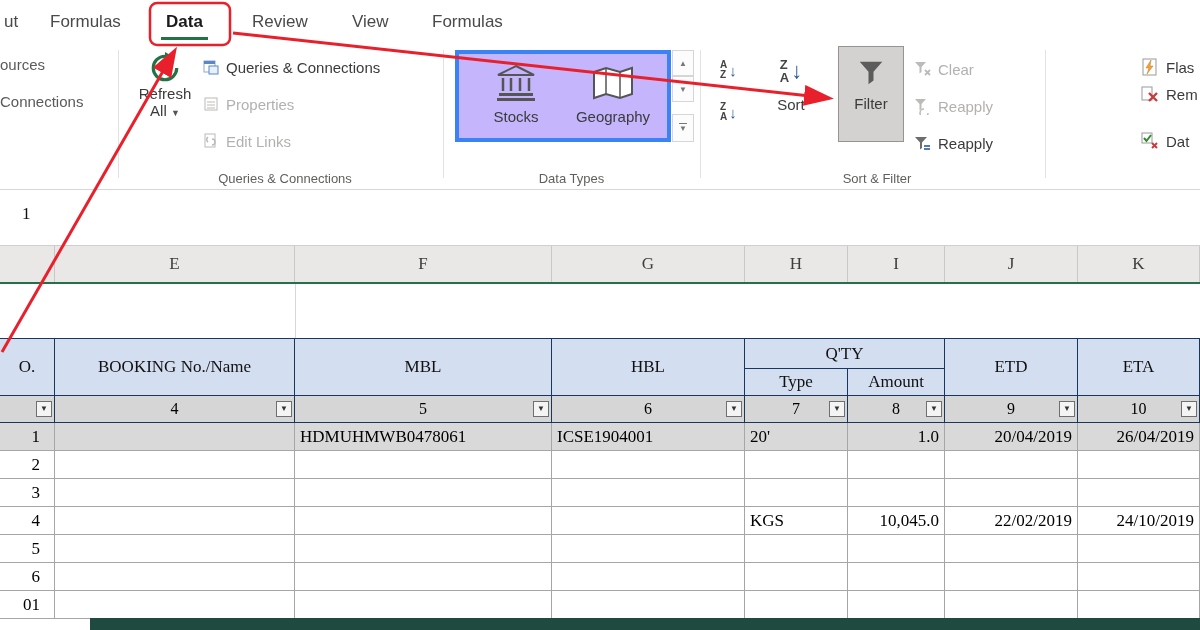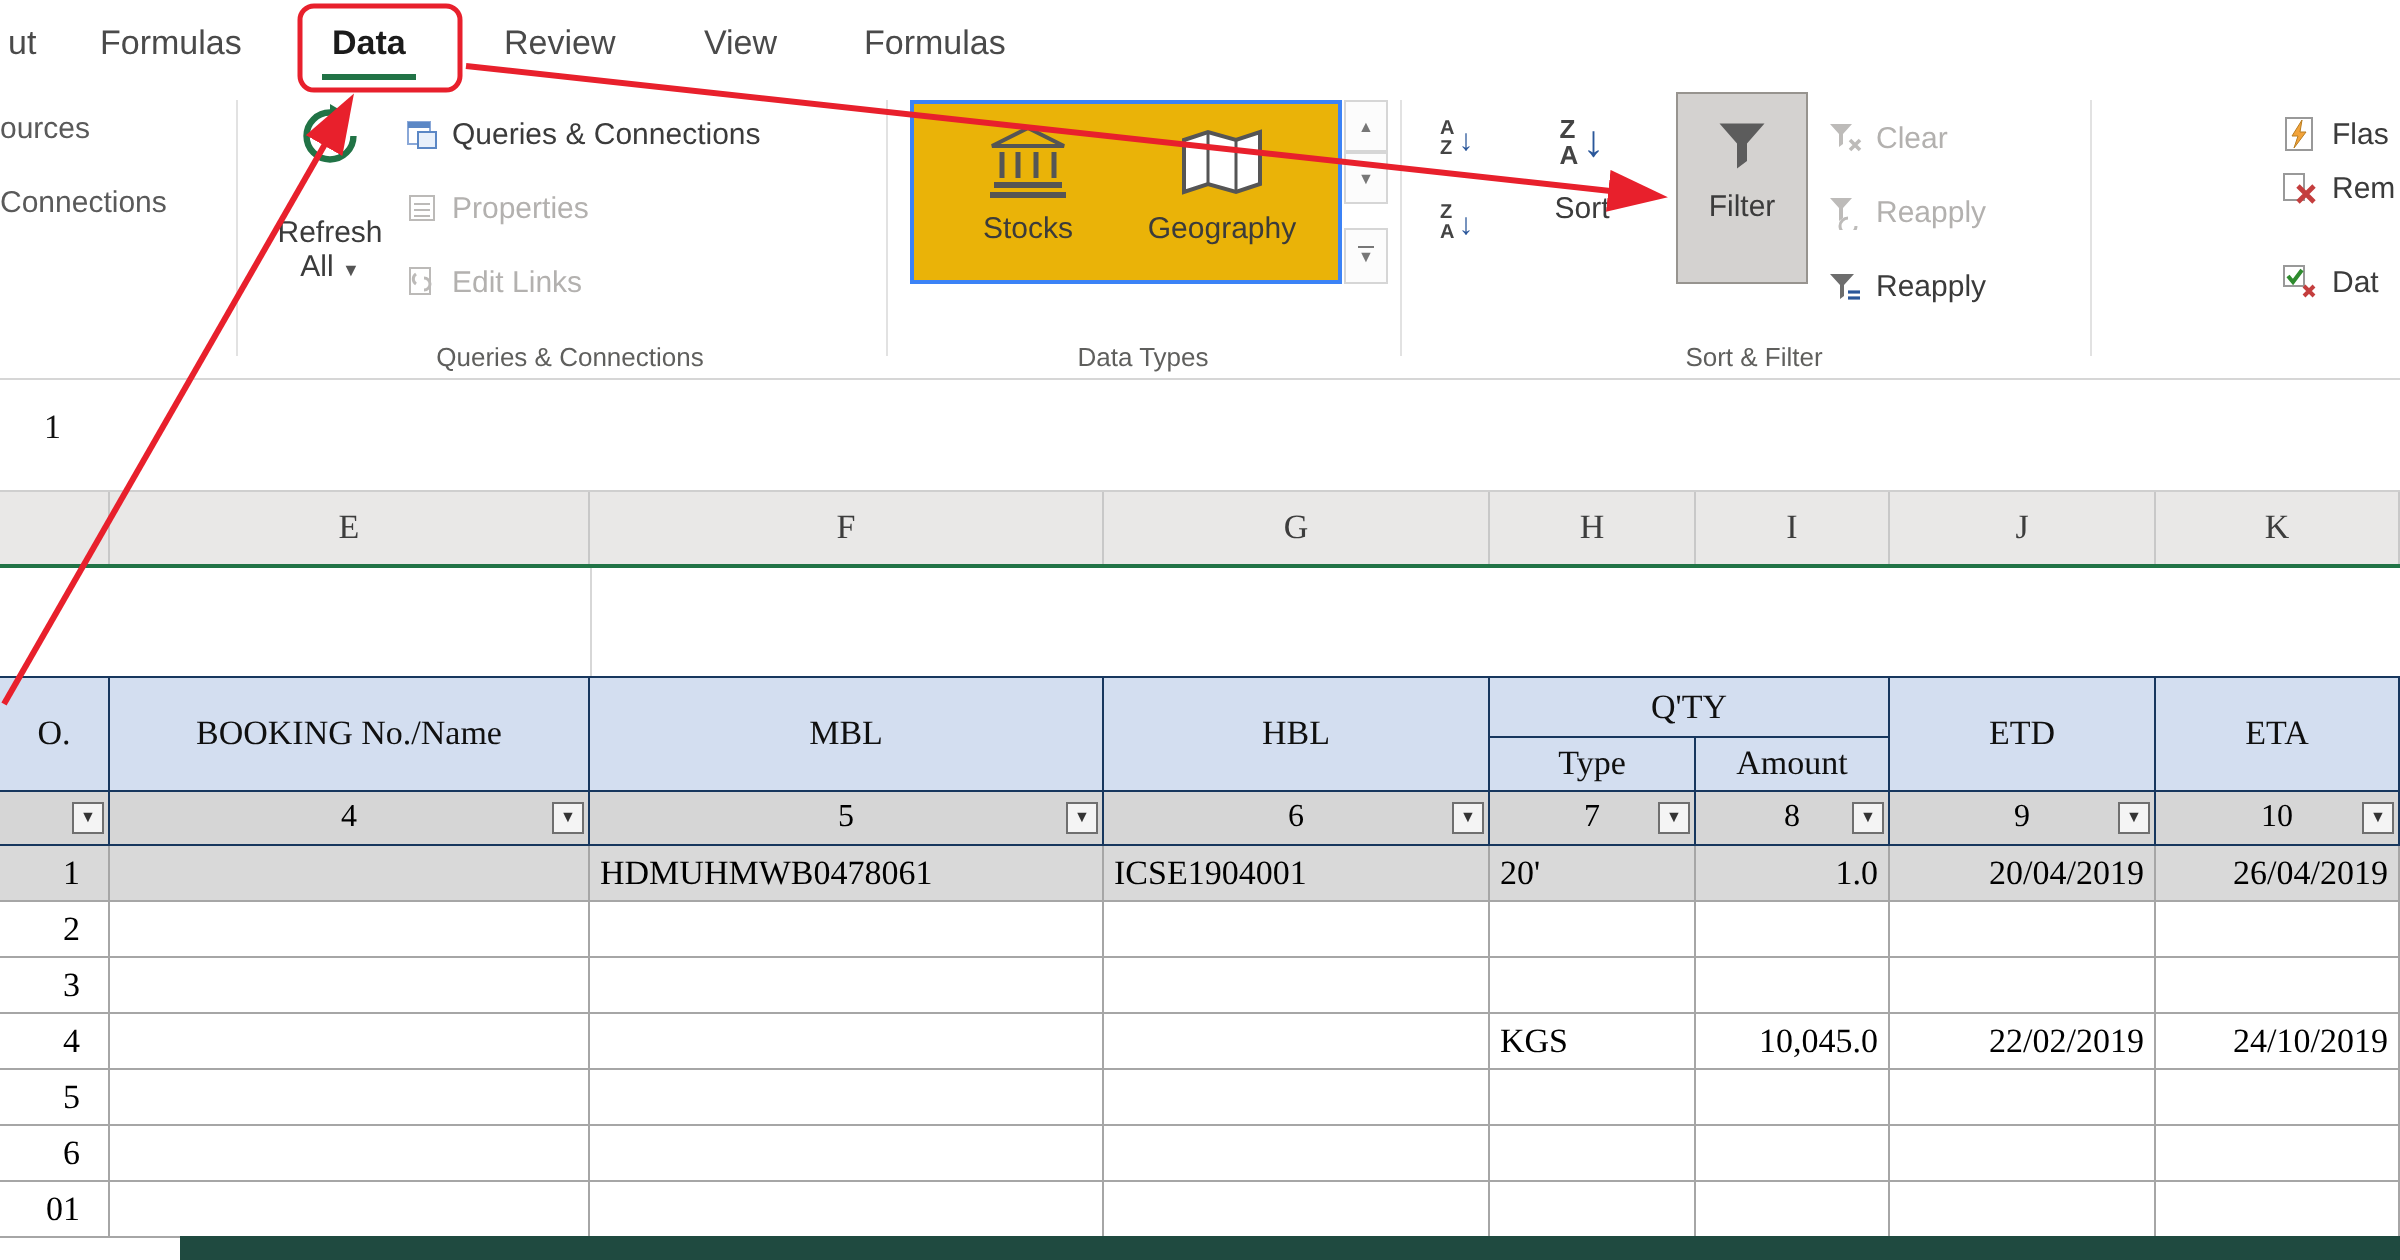--- a/index.html
+++ b/index.html
@@ -17,21 +17,21 @@
   
   .ribbon{position:absolute;left:0;top:44px;width:1200px;height:146px;background:#fff;border-bottom:1px solid #d6d6d6}
   .vsep{position:absolute;top:6px;height:128px;width:1px;background:#e2e2e2}
   .glabel{position:absolute;bottom:3px;font-size:13px;color:#5f5f5d;text-align:center;white-space:nowrap}
   .rlab{font-size:15px;color:#3b3b3b;white-space:nowrap}
   .dis .rlab{color:#b3b1af}
   .smallrow{position:absolute;display:flex;align-items:center;gap:7px;height:22px}
   .bigbtn{position:absolute;display:flex;flex-direction:column;align-items:center;justify-content:flex-start}
   .sel{background:#d4d2d0;border:1px solid #97948f}
   .caret{font-size:9px;color:#555}
-  .gallery{position:absolute;border:2px solid #3b82f6;background:#eab308}
+  .gallery{position:absolute;border:4px solid #3b82f6;background:#c4b5fd}
   .gal-item{position:absolute;display:flex;flex-direction:column;align-items:center}
   .scrbtn{position:absolute;width:22px;border:1px solid #d6d6d6;background:#fcfcfc;color:#777;
     font-size:8px;display:flex;align-items:center;justify-content:center}
   .morebar{display:inline-block;border-top:1.5px solid #777;padding-top:1px;font-size:8px;line-height:8px;color:#777}
   .sortico{display:flex;align-items:center;gap:2px}
   .sortletters{display:flex;flex-direction:column;line-height:10px;font-size:10px;font-weight:700;color:#444}
   .sortarrow{color:#2b579a;font-size:15px}
   .bigletters{line-height:13px;font-size:13px}
   .bigarrow{font-size:22px}
 
@@ -87,21 +87,21 @@
     <div class="abs rlab" style="left:0;top:12px;color:#5a5a5a">ources</div>
     <div class="abs rlab" style="left:0;top:49px;color:#5a5a5a">Connections</div>
 
     <div class="vsep" style="left:118px"></div>
 
     <div class="bigbtn" style="left:131px;top:8px;width:68px;height:112px">
       <svg width="32" height="32" viewBox="0 0 30 30">
         <path d="M15 4 a11 11 0 1 0 11 11" fill="none" stroke="#217346" stroke-width="3"></path>
         <polygon points="15,0 15,9 22.5,4.5" fill="#217346"></polygon>
       </svg>
-      <span class="rlab" style="margin-top:24px">Refresh</span>
+      <span class="rlab" style="margin-top:1px">Refresh</span>
       <span class="rlab"><span>All</span> <span class="caret">▼</span></span>
     </div>
 
     <div class="smallrow" style="left:203px;top:12px">
       <svg width="16" height="16">
         <rect x="1" y="2" width="11" height="11" fill="#fff" stroke="#8aa8d8"></rect>
         <rect x="1" y="2" width="11" height="3" fill="#5b87c5"></rect>
         <rect x="6" y="7" width="9" height="8" fill="#e8f0fb" stroke="#5b87c5"></rect>
       </svg>
       <span class="rlab">Queries &amp; Connections</span>

